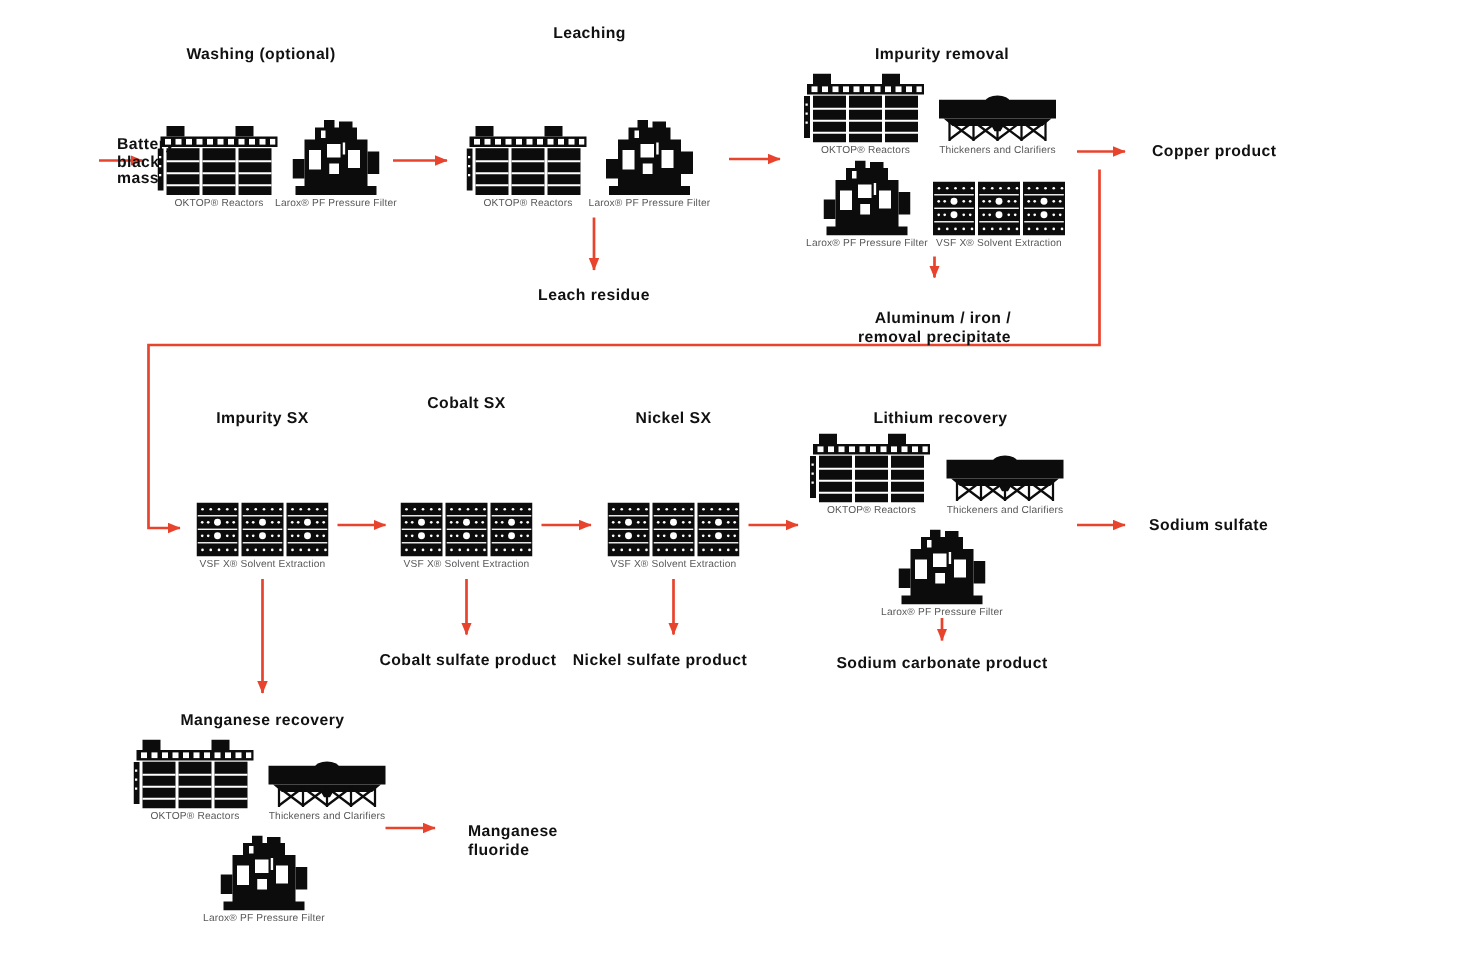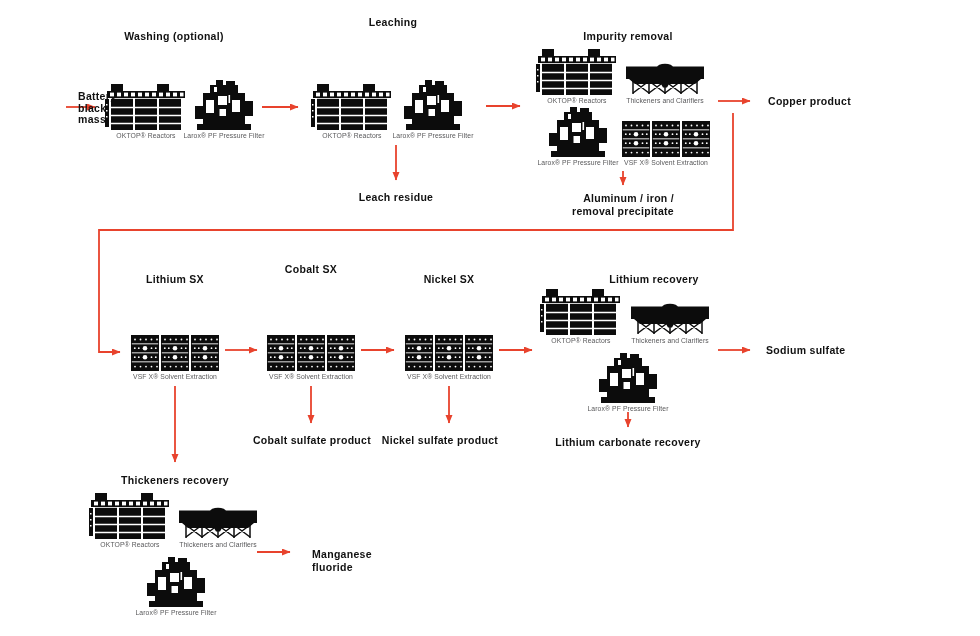--- a/index.html
+++ b/index.html
@@ -148,25 +148,25 @@
 
   <div class="hd src" style="left:30px;top:91px">
     <div>Battery</div>
     <div>black</div>
     <div>mass</div>
   </div>
 
   <div class="hd c" style="left:174px;top:30px">Washing (optional)</div>
   <div class="hd c" style="left:393px;top:16px">Leaching</div>
   <div class="hd c" style="left:628px;top:30px">Impurity removal</div>
-  <div class="hd c" style="left:175px;top:273px">Lithium SX</div>
+  <div class="hd c" style="left:175px;top:273px">Impurity SX</div>
   <div class="hd c" style="left:311px;top:263px">Cobalt SX</div>
   <div class="hd c" style="left:449px;top:273px">Nickel SX</div>
-  <div class="hd c" style="left:654px;top:273px">Lithium recovery</div>
-  <div class="hd c" style="left:175px;top:474px">Thickeners recovery</div>
+  <div class="hd c" style="left:627px;top:273px">Lithium recovery</div>
+  <div class="hd c" style="left:175px;top:474px">Manganese recovery</div>
 
   <div class="unit" style="left:98px;top:80px">
     <div class="iw">
         <svg class="ic i-oktop">
           <use href="#sym-oktop"></use>
         </svg>
       </div>
     <div class="elabel">OKTOP® Reactors</div>
   </div>
   <div class="unit" style="left:176px;top:80px">
@@ -298,26 +298,26 @@
     <div class="iw">
         <svg class="ic i-larox">
           <use href="#sym-larox"></use>
         </svg>
       </div>
     <div class="elabel">Larox® PF Pressure Filter</div>
   </div>
 
   <div class="hd" style="left:768px;top:95px">Copper product</div>
   <div class="hd c" style="left:396px;top:191px">Leach residue</div>
-  <div class="hd c" style="left:623px;top:192px">
+  <div class="hd c" style="left:623px;top:206px">
     <div>Aluminum / iron /</div>
     <div>removal precipitate</div>
   </div>
   <div class="hd" style="left:766px;top:344px">Sodium sulfate</div>
   <div class="hd c" style="left:312px;top:434px">Cobalt sulfate product</div>
   <div class="hd c" style="left:440px;top:434px">Nickel sulfate product</div>
-  <div class="hd c" style="left:628px;top:436px">Lithium carbonate recovery</div>
+  <div class="hd c" style="left:628px;top:436px">Sodium carbonate product</div>
   <div class="hd" style="left:312px;top:548px">
     <div>Manganese</div>
     <div>fluoride</div>
   </div>
 
 </div>
 
 </body></html>

